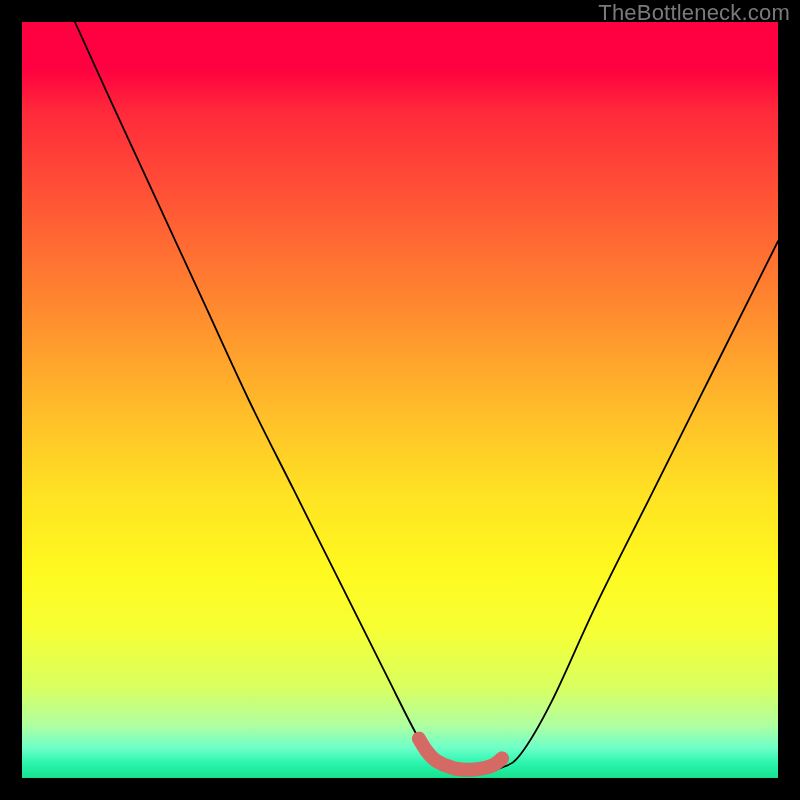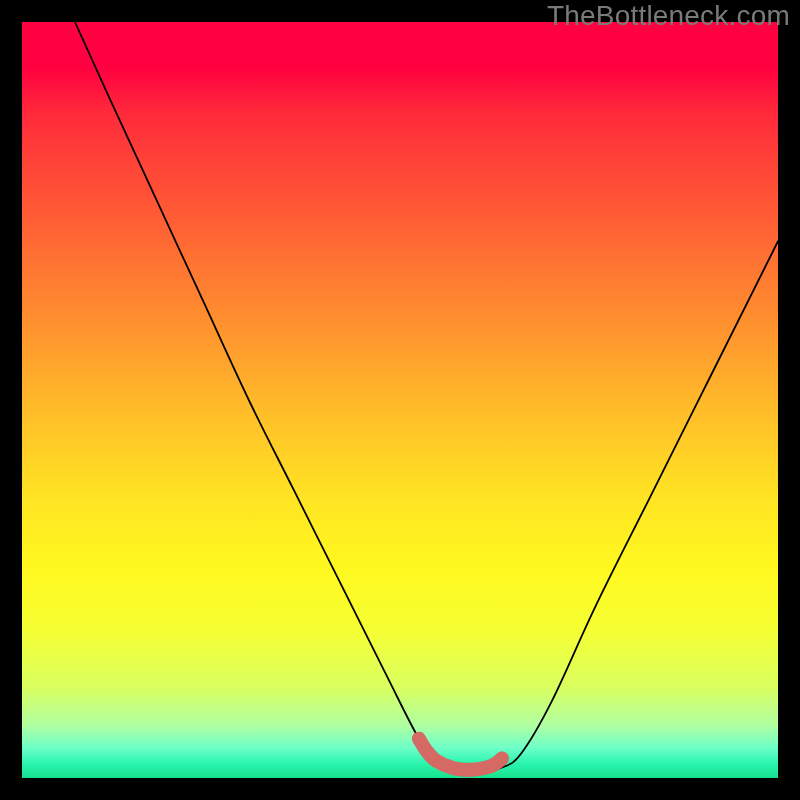--- a/index.html
+++ b/index.html
@@ -49,21 +49,21 @@
     position: absolute;
     inset: 0;
     width: 100%;
     height: 100%;
   }
   .watermark {
     position: absolute;
     top: 0px;
     right: 10px;
     color: #7a7a7a;
-    font-size: 28px;
+    font-size: 22px;
     font-weight: 400;
     letter-spacing: 0.2px;
     user-select: none;
   }
 </style>
 </head>
 <body>
 
 <div class="stage">
   <div class="plot-area">

